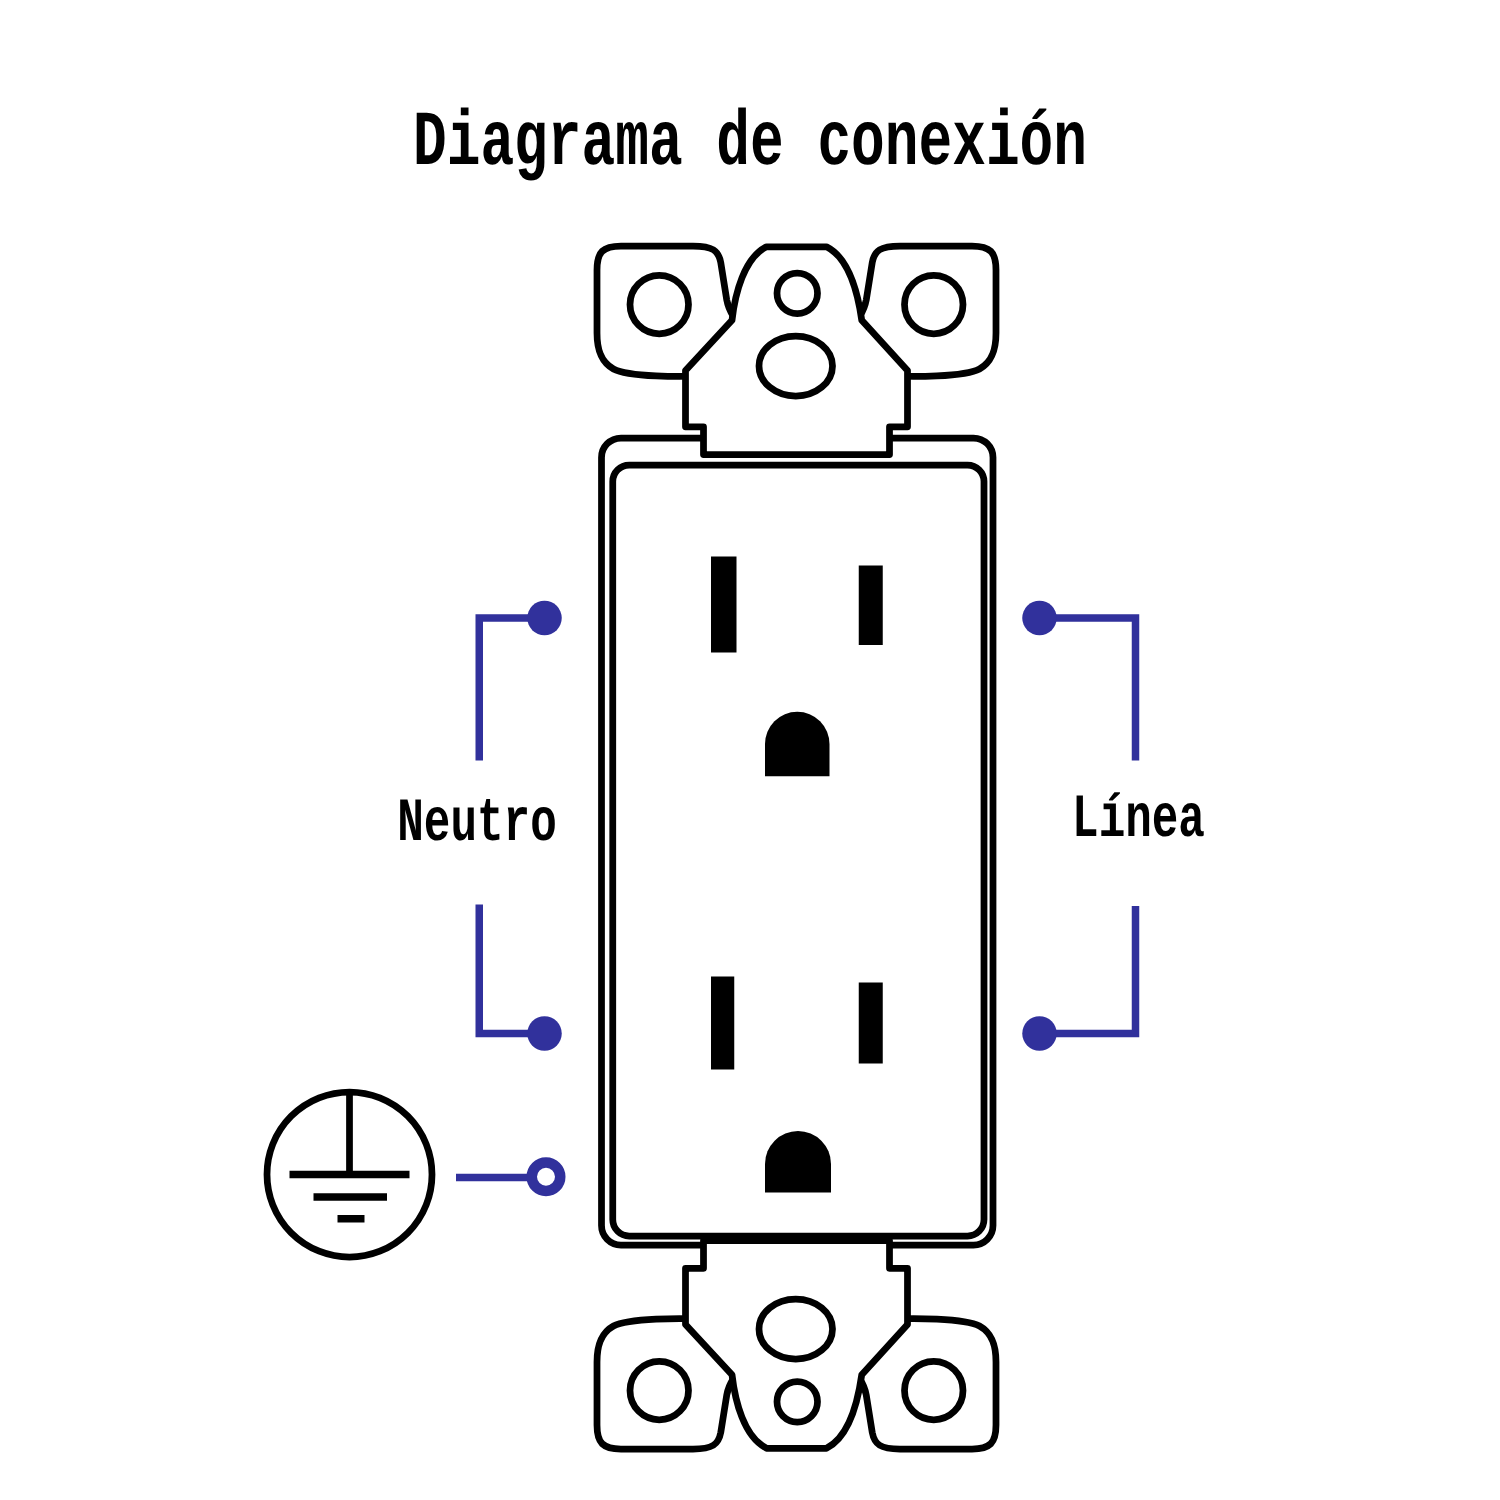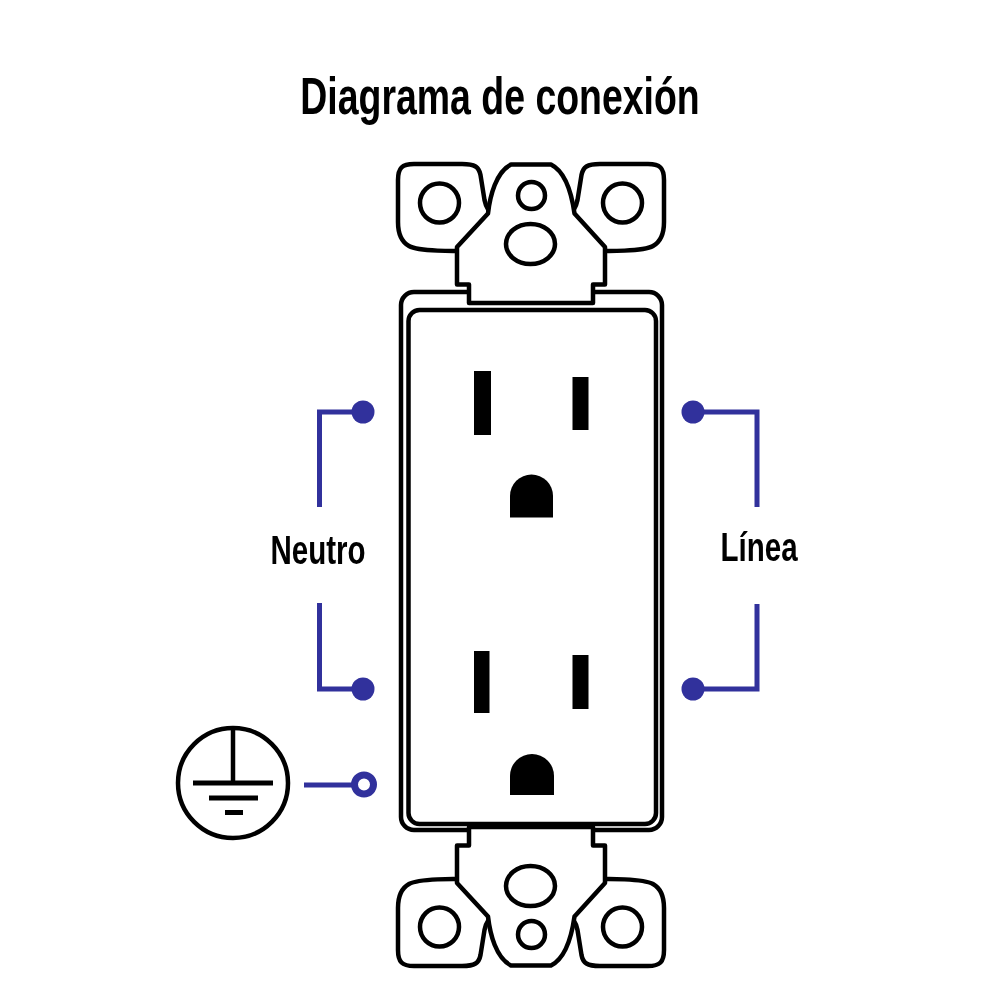--- a/index.html
+++ b/index.html
@@ -1,21 +1,21 @@
 <!DOCTYPE html>
 <html style="--wire: #31319c; --ink: #000000; --bg: #ffffff;"><head>
 <meta charset="utf-8">
 <style>
   html,body { margin:0; padding:0; background:#fff; }
   .canvas {
     position:relative;
     width:904px; height:1000px;
     background:var(--bg,#fff);
     overflow:hidden;
-    font-family:Liberation Sans, sans-serif;
+    font-family:Liberation Mono, monospace;
   }
   .title {
     position:absolute; left:500px; top:96px;
     transform:translate(-50%,-50%) scaleX(0.72);
     font-size:52px; font-weight:bold; color:var(--ink,#000);
     white-space:nowrap; margin:0; letter-spacing:0;
   }
   .wire-label {
     position:absolute;
     transform:translate(-50%,-50%) scaleX(0.72);

